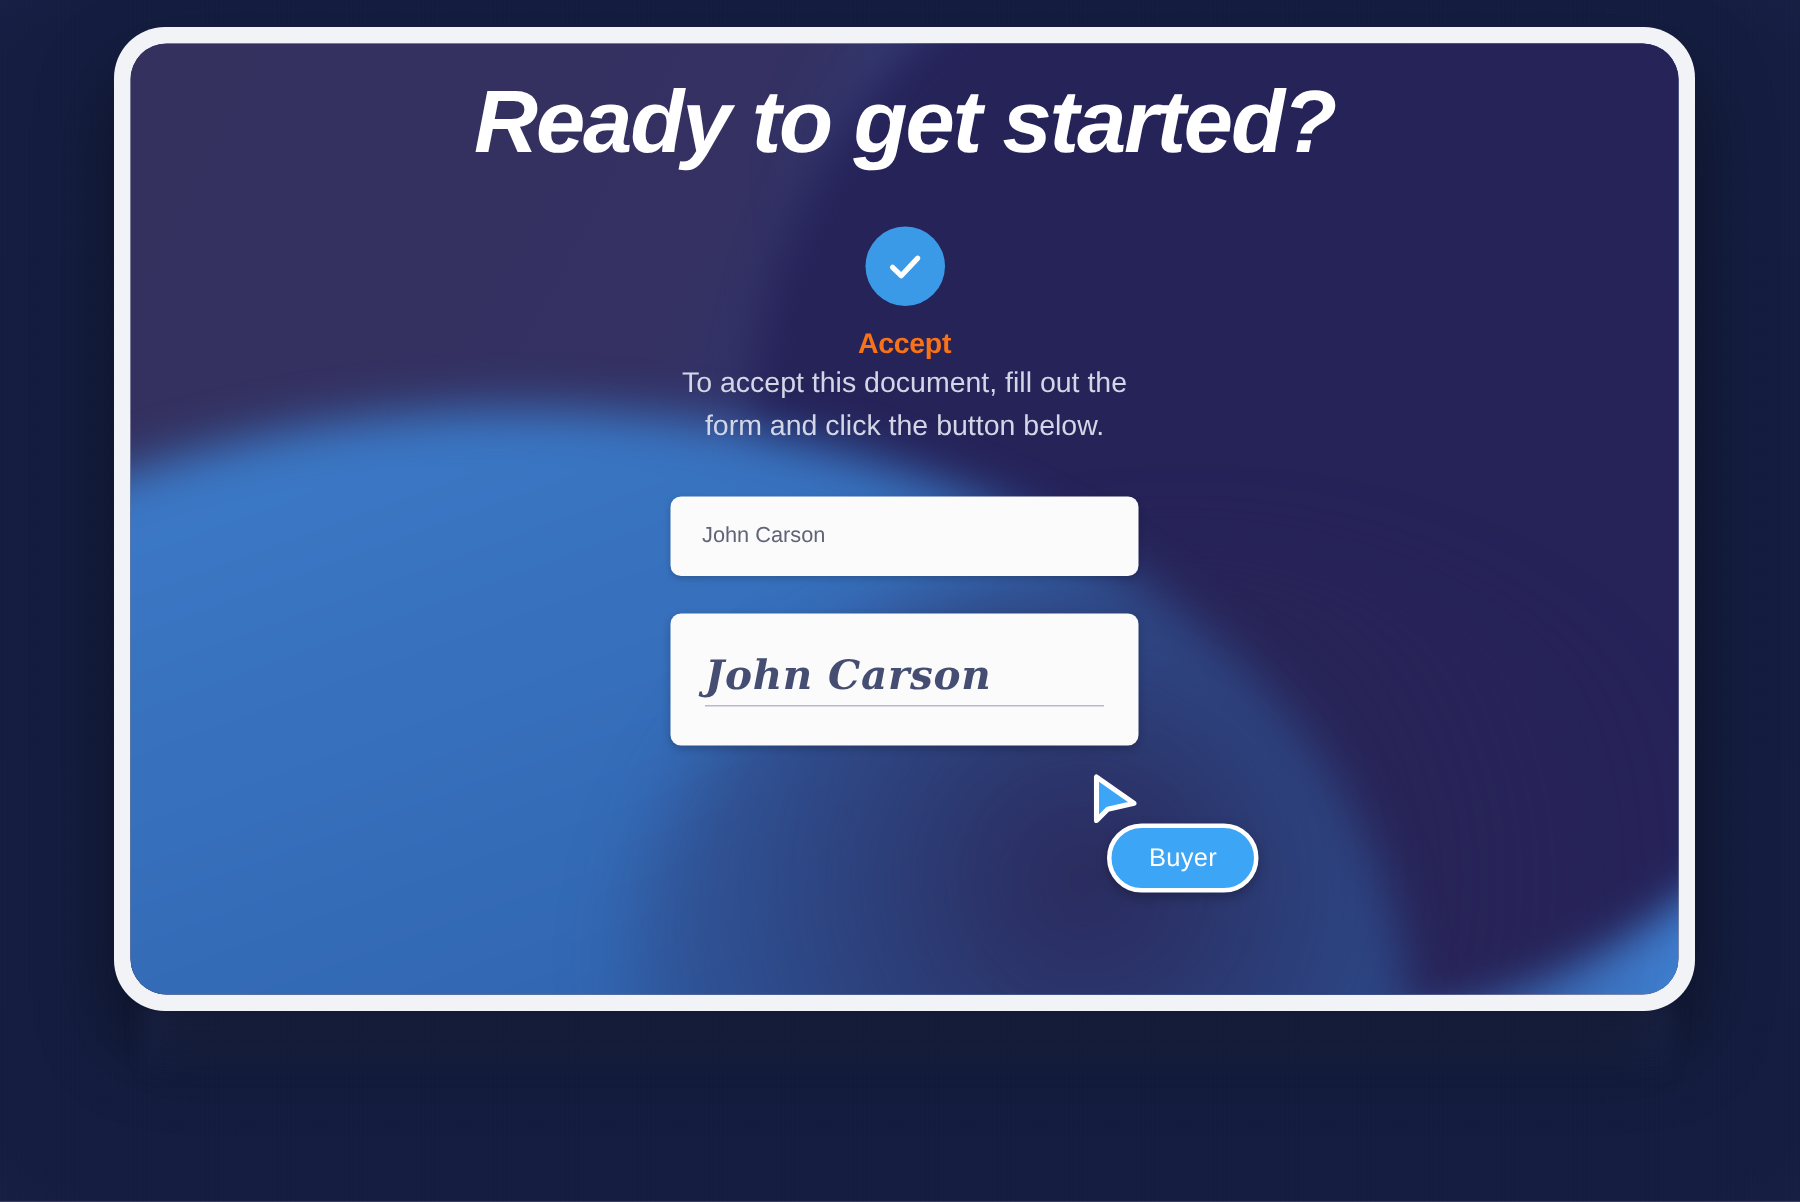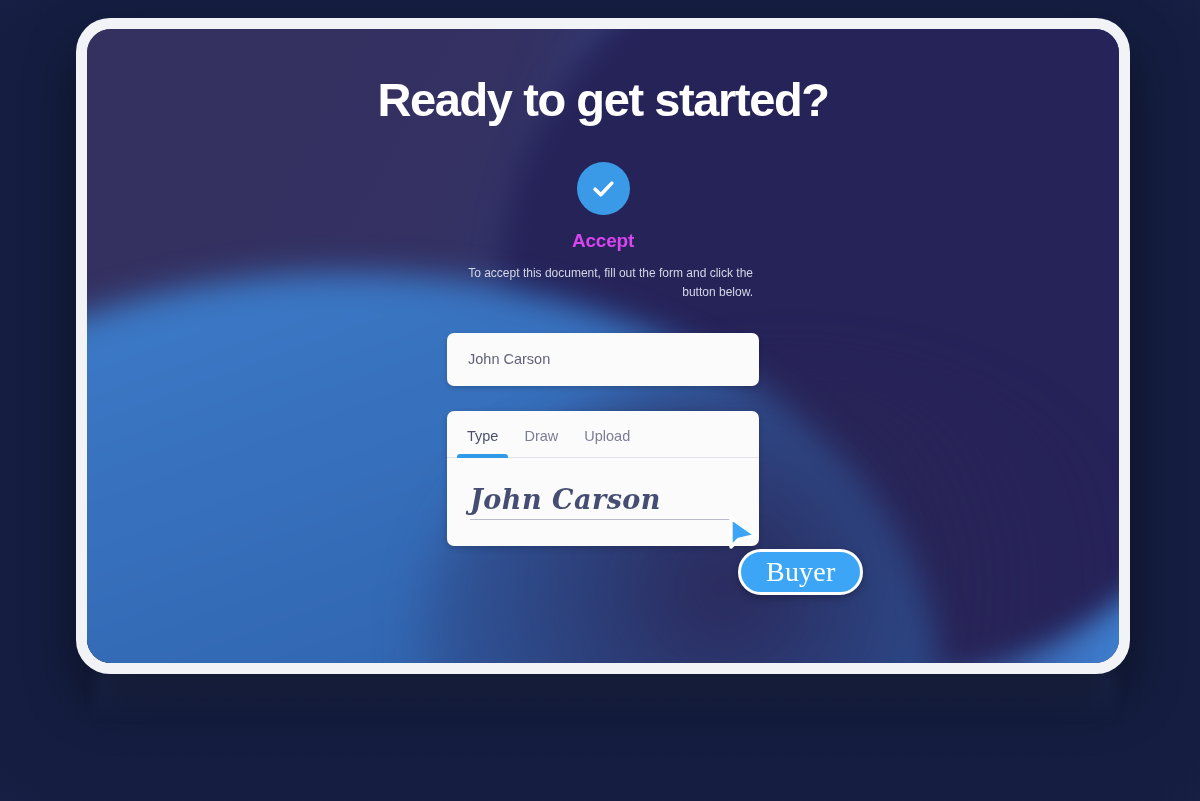--- a/index.html
+++ b/index.html
@@ -140,54 +140,54 @@
   
   .content {
     position: absolute;
     inset: 0;
     display: flex;
     flex-direction: column;
     align-items: center;
   }
 
   .headline {
-    margin-top: 46px;
-    font-size: 47px;
+    margin-top: 22px;
+    font-size: 59px;
     line-height: 1.05;
     font-weight: 700;
     color: #ffffff;
     letter-spacing: -1.4px;
     text-align: center;
+    font-style: italic;
   }
 
   .check-circle {
     margin-top: 38px;
     width: 53px;
     height: 53px;
     border-radius: 50%;
     background: #3b9ae8;
     display: flex;
     align-items: center;
     justify-content: center;
   }
   .check-circle svg { display: block; }
 
   .accept-title {
     margin-top: 15px;
     font-size: 19px;
     font-weight: 700;
-    color: #d946ef;
+    color: #f97316;
     letter-spacing: -.2px;
   }
 
   .accept-desc {
-    margin-top: 12px;
     width: 300px;
-    text-align: right;
-    font-size: 12px;
+    text-align: center;
+    font-size: 19px;
     line-height: 1.55;
     color: #d3d6e6;
   }
 
   .form {
     margin-top: 22px;
     width: 312px;
   }
 
   .field-label-row {
@@ -302,25 +302,24 @@
     left: 738px;
     top: 549px;
     height: 46px;
     padding: 0 25px;
     display: flex;
     align-items: center;
     border-radius: 23px;
     background: #3da5f5;
     border: 3px solid #ffffff;
     color: #ffffff;
-    font-size: 28px;
+    font-size: 17px;
     font-weight: 400;
     letter-spacing: .2px;
     box-shadow: 0 3px 8px rgba(0,0,0,.25);
-    font-family: Liberation Serif, serif;
   }
 </style>
 </head>
 <body>
 
 <div class="backdrop"></div>
 <div class="noise"></div>
 <div class="reflection"></div>
 
 <div class="device">
@@ -348,25 +347,20 @@
 
       <div class="form">
 
         
         <input class="text-input" type="text" value="John Carson" style="">
 
         
         <div class="sig-block">
 
           <div class="sig-card">
-            <div class="tabs">
-              <button class="tab active">Type</button>
-              <button class="tab">Draw</button>
-              <button class="tab">Upload</button>
-            </div>
 
             <div class="sig-body">
               <div class="sig-name">John Carson</div>
               <div class="sig-rule"></div>
             </div>
           </div>
         </div>
 
       </div>
     </div>

